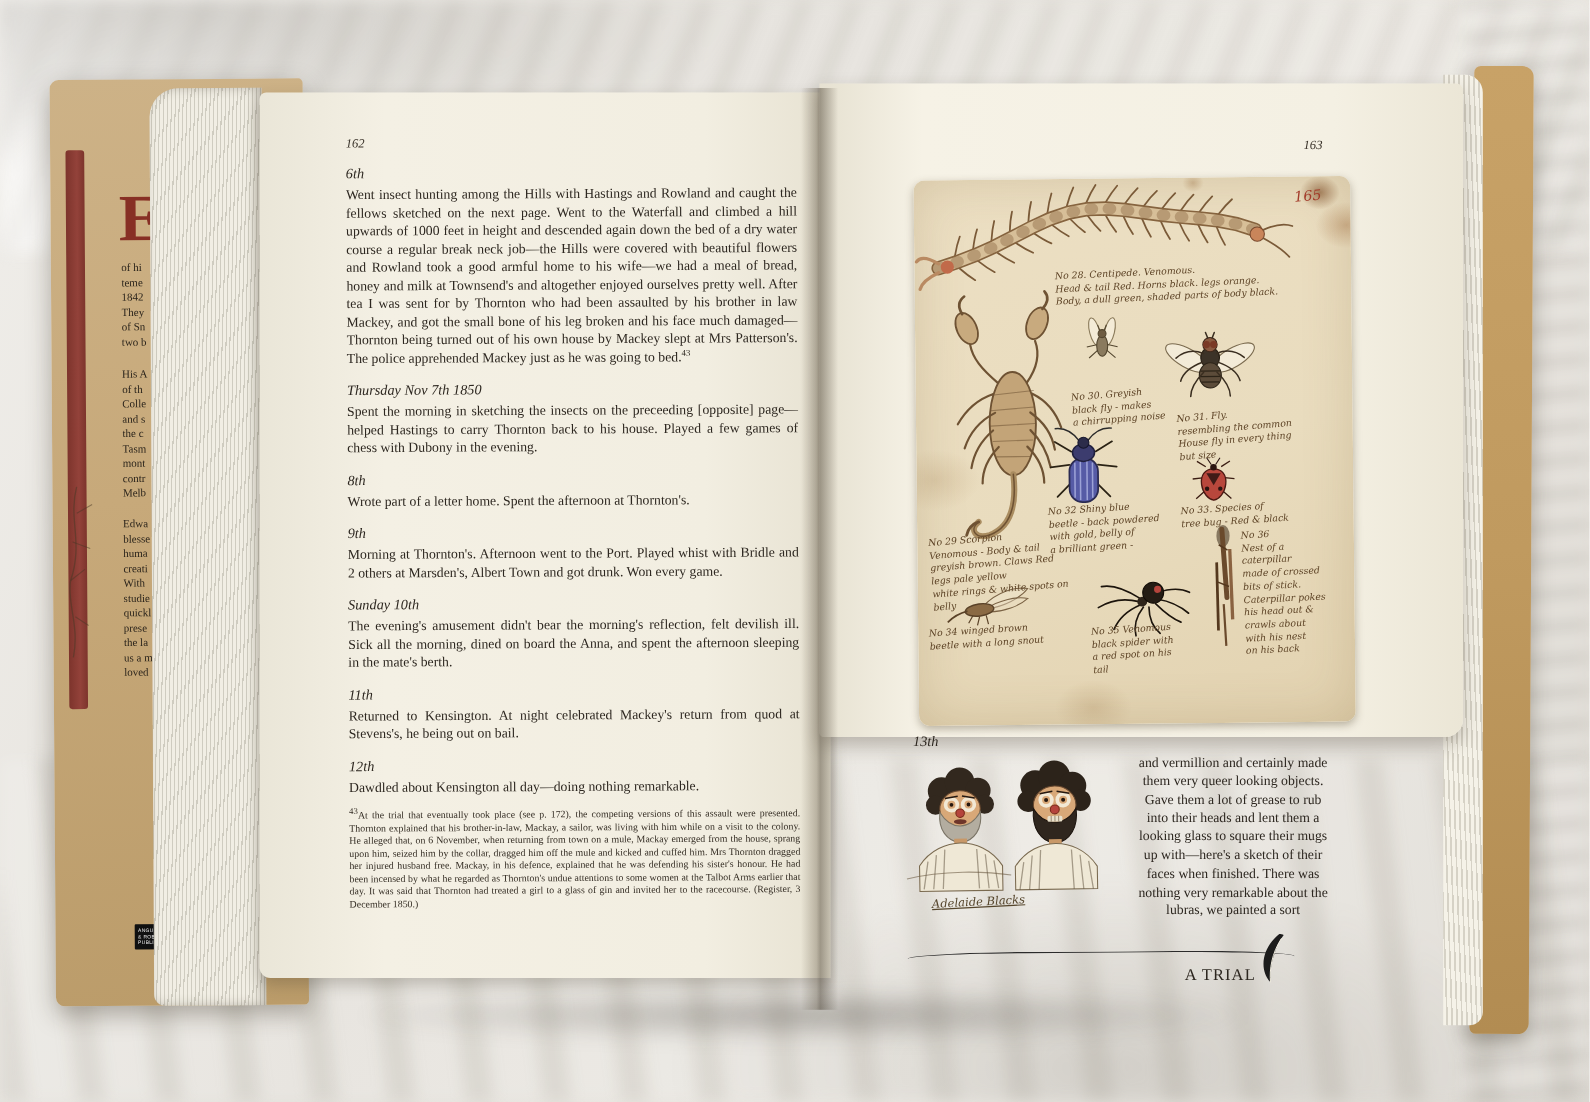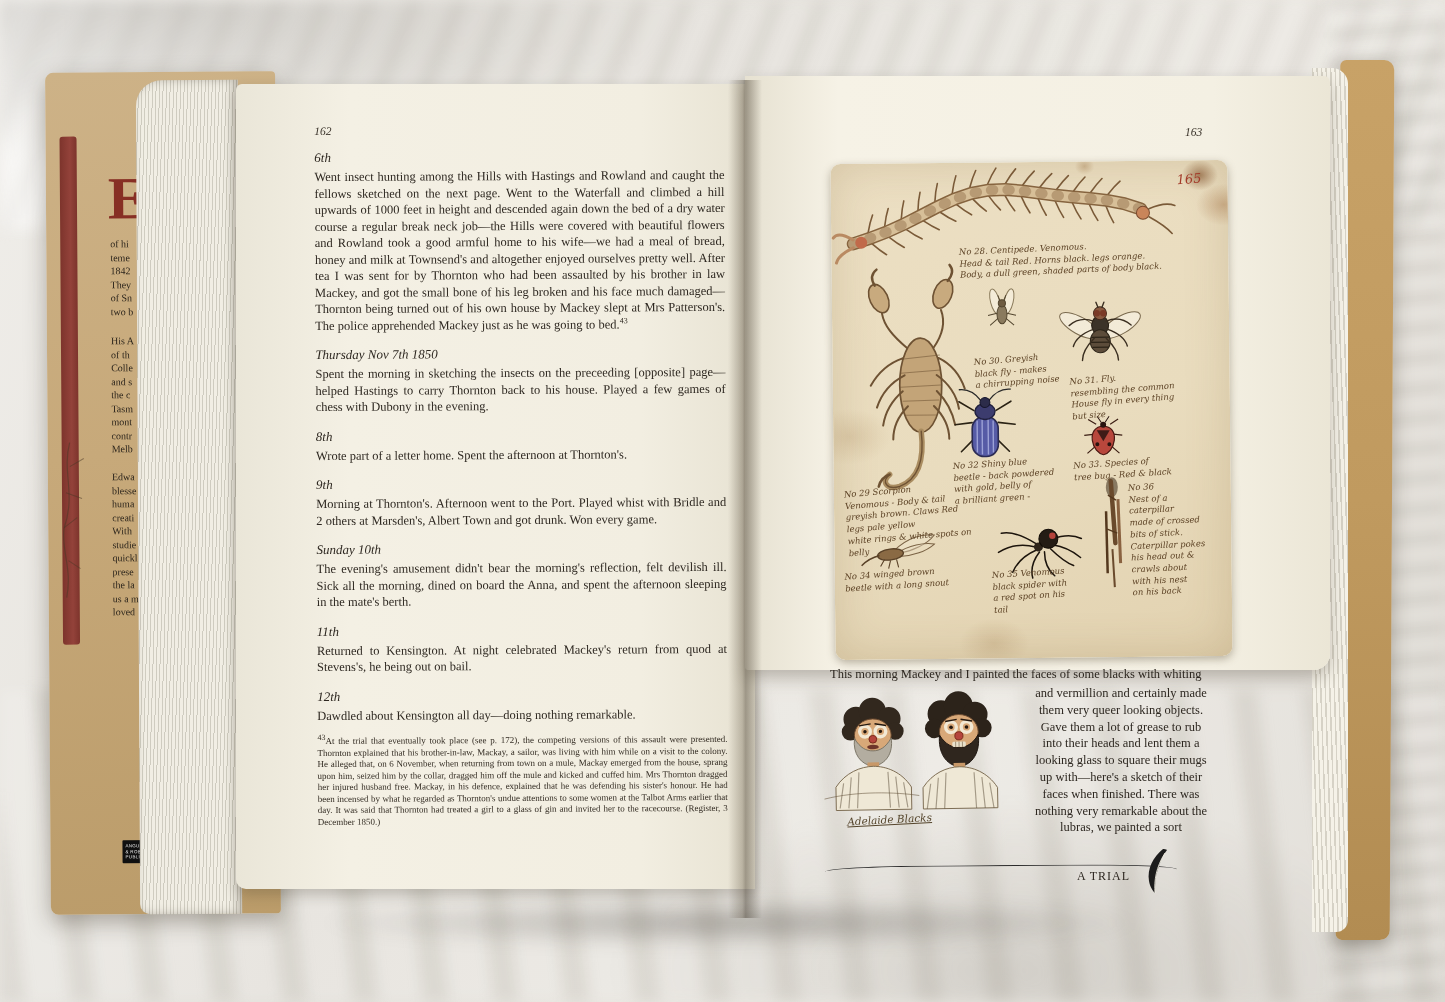--- a/index.html
+++ b/index.html
@@ -108,21 +108,21 @@
   .rp-entry .e-head{font-style:italic;font-size:13px;margin-bottom:3px;}
   .rp-entry .line1{font-size:12.5px;line-height:17px;text-align:justify;}
   .wrap-row{margin-top:2px;}
   .faces-box{float:left;width:208px;margin:4px 8px 0 -12px;transform:rotate(-1deg);}
   .faces-caption{font-family:"DejaVu Serif",serif;font-style:italic;font-size:10.5px;
     color:#55452c;text-decoration:underline;margin:-4px 0 0 28px;transform:rotate(-2deg);}
   .rest-text{font-size:12.5px;line-height:16.8px;text-align:center;color:#2d2720;}
   .rp-footer{position:absolute;left:80px;top:775px;width:390px;height:46px;}
   .rp-footer .rule{position:absolute;left:0;top:14px;width:352px;height:10px;
     border-top:1.6px solid #2b2b2b;border-radius:50% / 9px;transform:rotate(-.4deg);}
-  .rp-footer .label{position:absolute;left:252px;top:18px;font-size:12px;letter-spacing:1px;
+  .rp-footer .label{position:absolute;left:252px;top:28px;font-size:15px;letter-spacing:1px;
     font-variant:small-caps;color:#2d2720;}
   .quill-icon{position:absolute;left:316px;top:-4px;}
   .clearfix::after{content:"";display:block;clear:both;}
 </style>
 </head>
 <body>
 
 <div class="wrinkle top"></div>
 <div class="wrinkle bottom"></div>
 <div class="wrinkle right"></div>
@@ -342,21 +342,21 @@
 made of crossed
 bits of stick.
 Caterpillar pokes
 his head out &amp;
 crawls about
 with his nest
 on his back</div>
   </div>
 
   <div class="rp-entry">
-    <div class="line1">This morning Mackey and I painted the faces of some blacks with whiting</div>
+    <div class="e-head">13th</div>
     <div class="wrap-row clearfix">
       <div class="faces-box">
         <svg width="208" height="122" viewBox="0 0 215 126">
 
           <g>
             <circle cx="40" cy="30" r="13" fill="#32281e"></circle>
               <circle cx="57" cy="22" r="14" fill="#32281e"></circle>
             <circle cx="74" cy="30" r="12" fill="#32281e"></circle>
               <circle cx="34" cy="43" r="9" fill="#32281e"></circle>
             <circle cx="80" cy="43" r="9" fill="#32281e"></circle>

